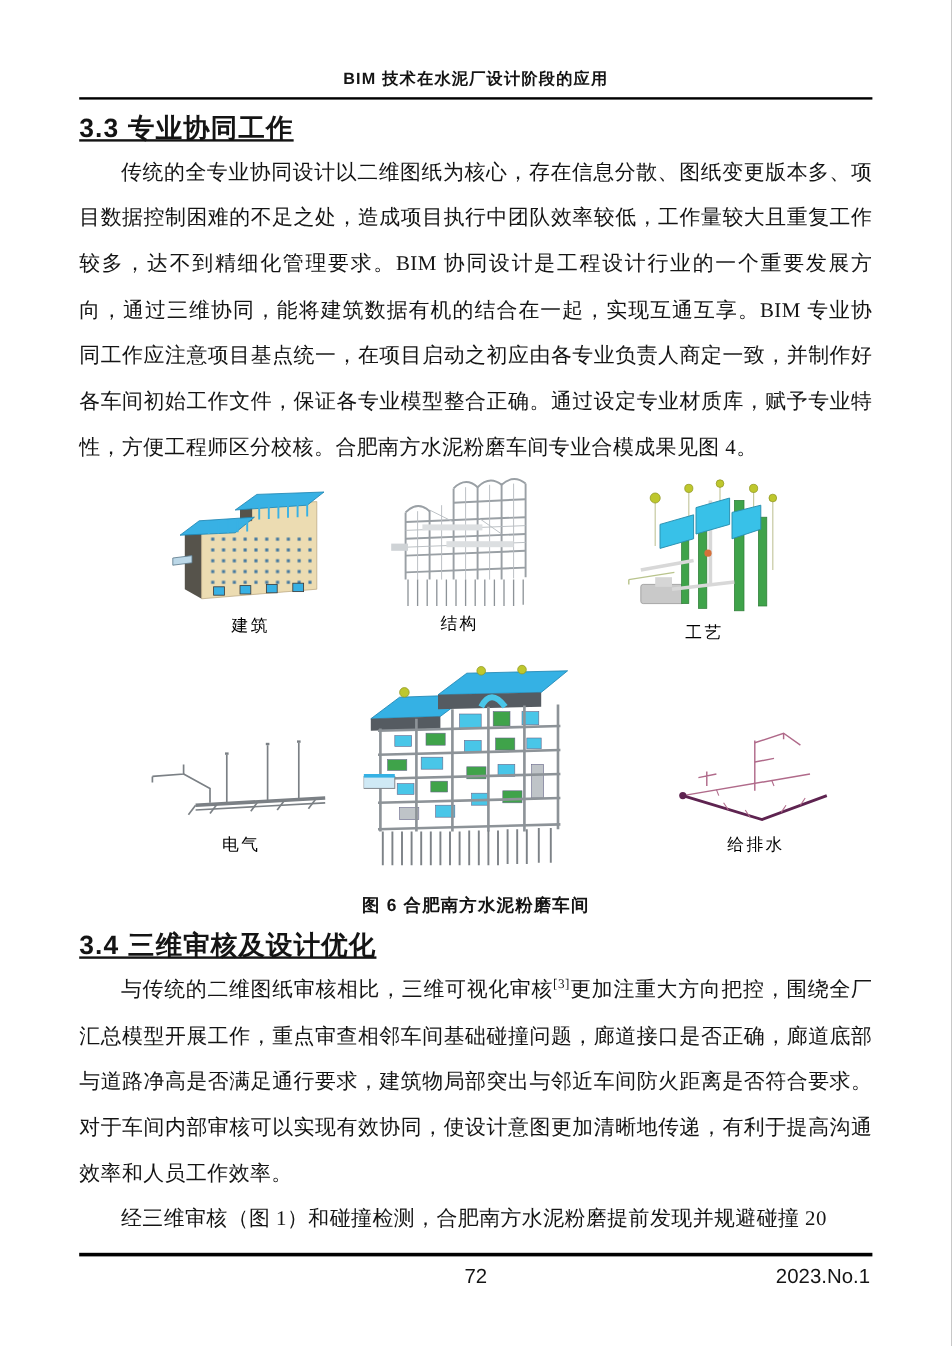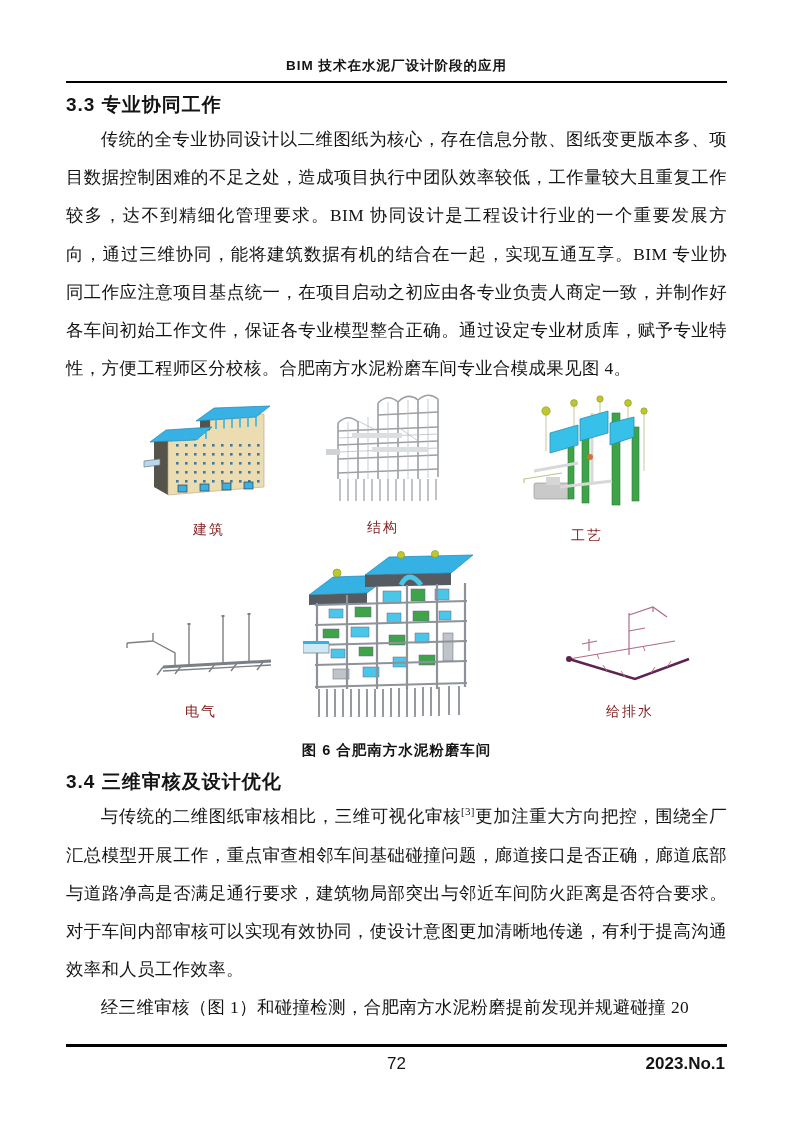--- a/index.html
+++ b/index.html
@@ -19,56 +19,57 @@
     font-family:"Liberation Sans","DejaVu Sans",sans-serif;
     font-weight:600;
     font-size:13.5px;
     letter-spacing:1px;
     border-bottom:2px solid #000;
     padding-bottom:6px;
   }
   h2.sec{
     font-family:"Liberation Sans","DejaVu Sans",sans-serif;
     font-weight:bold;
-    font-size:19px;
+    font-size:22px;
     margin:9px 0 2px 0;
     letter-spacing:1px;
+    text-decoration:underline;
   }
   p.body{
     margin:0;
     font-size:17.4px;
     line-height:38.2px;
     text-align:justify;
     text-indent:2em;
     letter-spacing:0.4px;
   }
   sup.ref{font-size:11px;line-height:0;vertical-align:super;}
   
   .fig-area{position:relative;height:352px;margin:0 -10px;}
   .panel{position:absolute;text-align:center;}
   .panel-label{
-    font-size:14px;color:#7f1d1d;letter-spacing:2px;margin-top:12px;
+    font-size:14px;color:#000000;letter-spacing:2px;margin-top:0;
   }
   .fig-caption{
     text-align:center;
     font-family:"Liberation Sans","DejaVu Sans",sans-serif;
     font-weight:bold;
     font-size:14.5px;
     margin:2px 0 6px 0;
     letter-spacing:1px;
   }
   
   .footer{
     position:absolute;left:66px;right:66px;top:1044px;
     border-top:3px solid #000;
     font-family:"Liberation Sans","DejaVu Sans",sans-serif;
     font-size:17px;
   }
   .footer .pageno{position:absolute;left:0;right:0;top:7px;text-align:center;}
-  .footer .issue{position:absolute;right:2px;top:7px;font-weight:700;}
+  .footer .issue{position:absolute;right:2px;top:7px;font-weight:400;}
   svg{display:block;margin:0 auto;}
 </style>
 </head>
 <body>
 
 <div class="page">
   <div class="content">
 
     <div class="running-head">BIM 技术在水泥厂设计阶段的应用</div>
 

